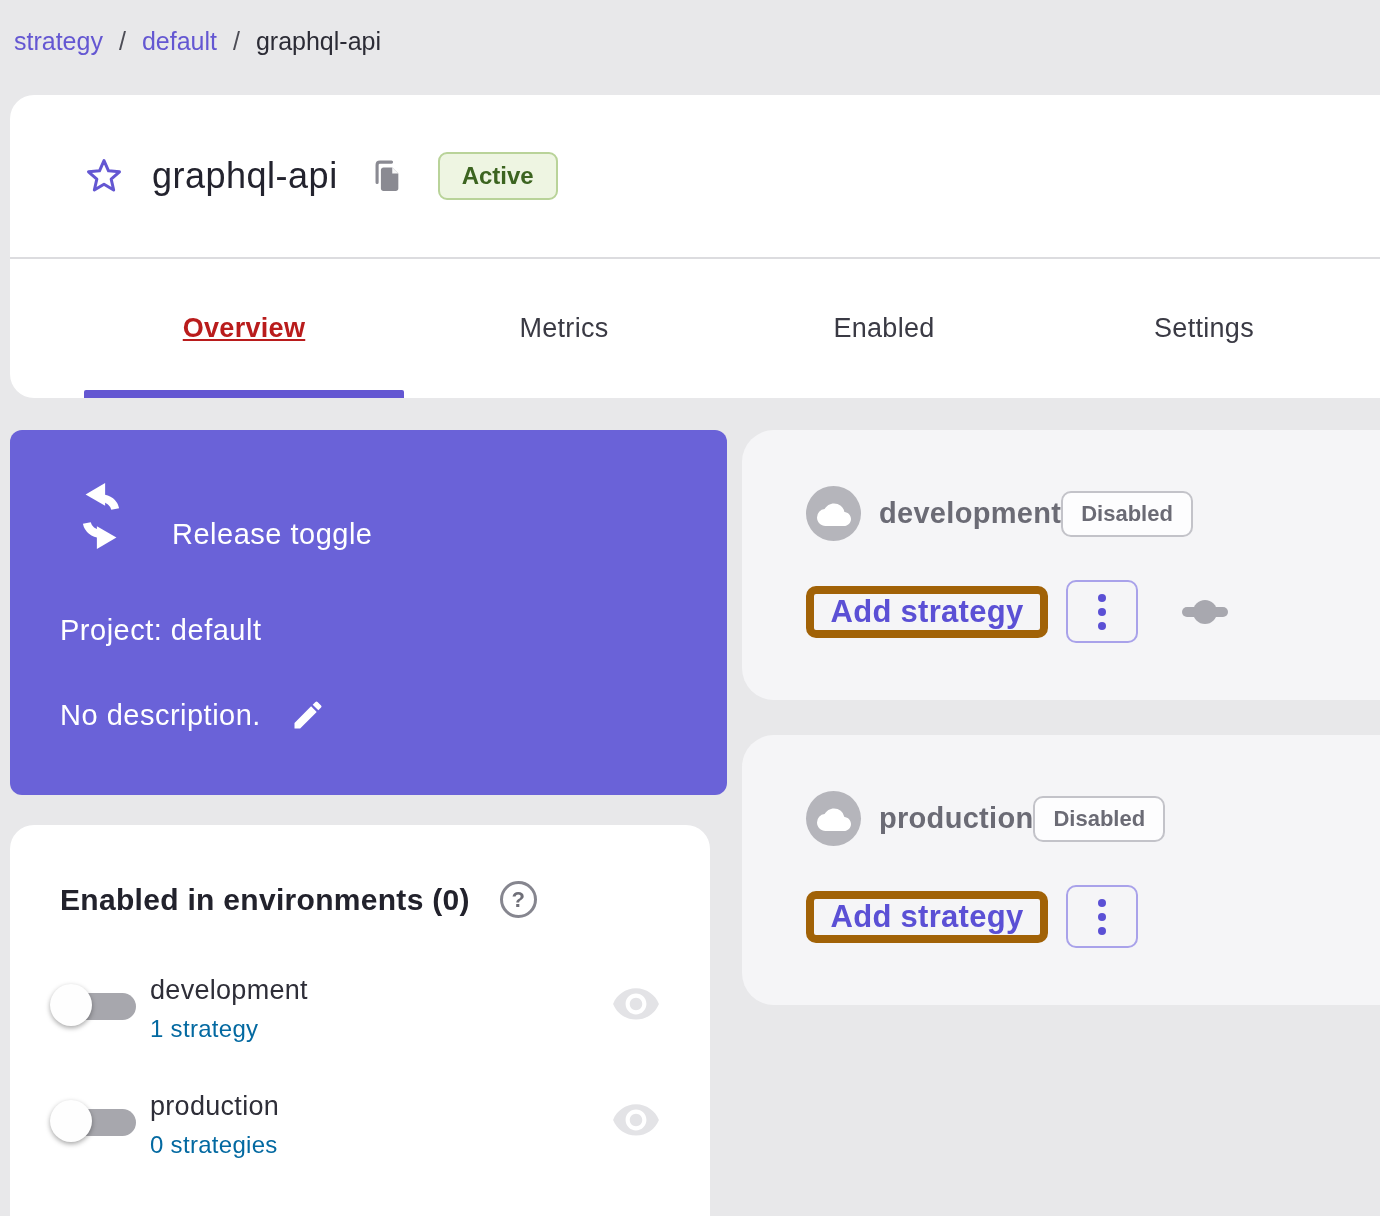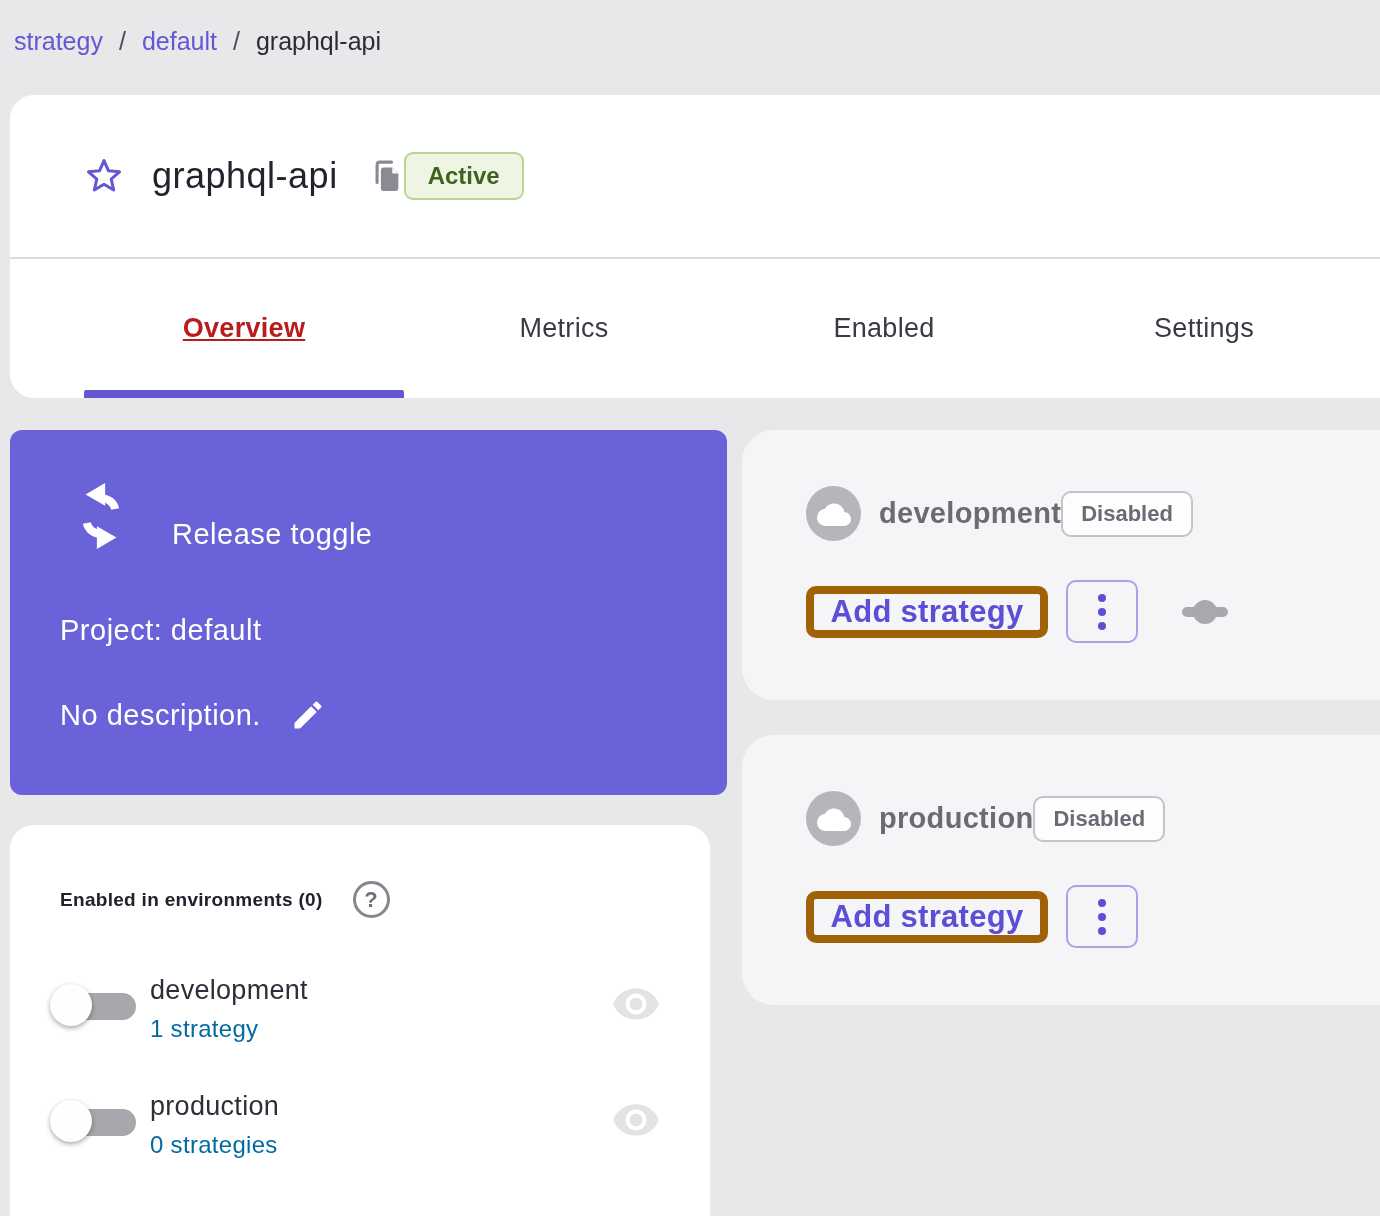--- a/index.html
+++ b/index.html
@@ -28,20 +28,21 @@
     background:#ffffff; border-radius:24px;
   }
   .title-row {
     height:162px; display:flex; align-items:center;
     padding-left:74px;
   }
   .star-btn { width:40px; height:40px; display:flex; align-items:center; justify-content:center; cursor:pointer; }
   .feature-title { margin-left:28px; font-size:36px; font-weight:500; color:#23232e; letter-spacing:0.5px; }
   .copy-btn { margin-left:32px; width:34px; height:38px; display:flex; align-items:center; justify-content:center; cursor:pointer; }
   .active-badge {
+    margin-left:34px;
     background:#eef5e2; border:2px solid #b9d399; border-radius:9px;
     color:#3c6420; font-size:24px; font-weight:700;
     padding:8px 22px;
   }
   .divider { height:2px; background:#dcdcdf; width:100%; }
   .tabs-row { position:relative; height:139px; display:flex; padding-left:74px; }
   .tab {
     width:320px; height:100%;
     display:flex; align-items:center; justify-content:center;
     font-size:27px; color:#3a3a44; cursor:pointer; letter-spacing:0.3px;
@@ -105,21 +106,21 @@
   .slider-icon .s-track { position:absolute; top:8px; left:0; width:46px; height:10px; border-radius:5px; background:#a8a8af; }
   .slider-icon .s-knob { position:absolute; top:1px; left:11px; width:24px; height:24px; border-radius:50%; background:#a8a8af; }
 
   
   .enabled-panel {
     position:absolute; left:10px; top:825px;
     width:700px; height:391px;
     background:#ffffff; border-radius:24px 24px 0 0;
   }
   .panel-head { position:absolute; left:50px; top:56px; display:flex; align-items:center; gap:30px; }
-  .panel-title { font-size:19px; font-weight:700; color:#22222c; letter-spacing:0.3px; }
+  .panel-title { font-size:30px; font-weight:700; color:#22222c; letter-spacing:0.3px; }
   .help-icon {
     width:37px; height:37px; border-radius:50%;
     border:3px solid #86868f; color:#6f6f78;
     font-size:22px; font-weight:700;
     display:flex; align-items:center; justify-content:center; cursor:pointer;
   }
   .env-row { position:absolute; left:0; width:100%; height:90px; }
   .env-row.r1 { top:148px; }
   .env-row.r2 { top:264px; }
   .switch { position:absolute; left:38px; top:8px; width:100px; height:50px; cursor:pointer; }

